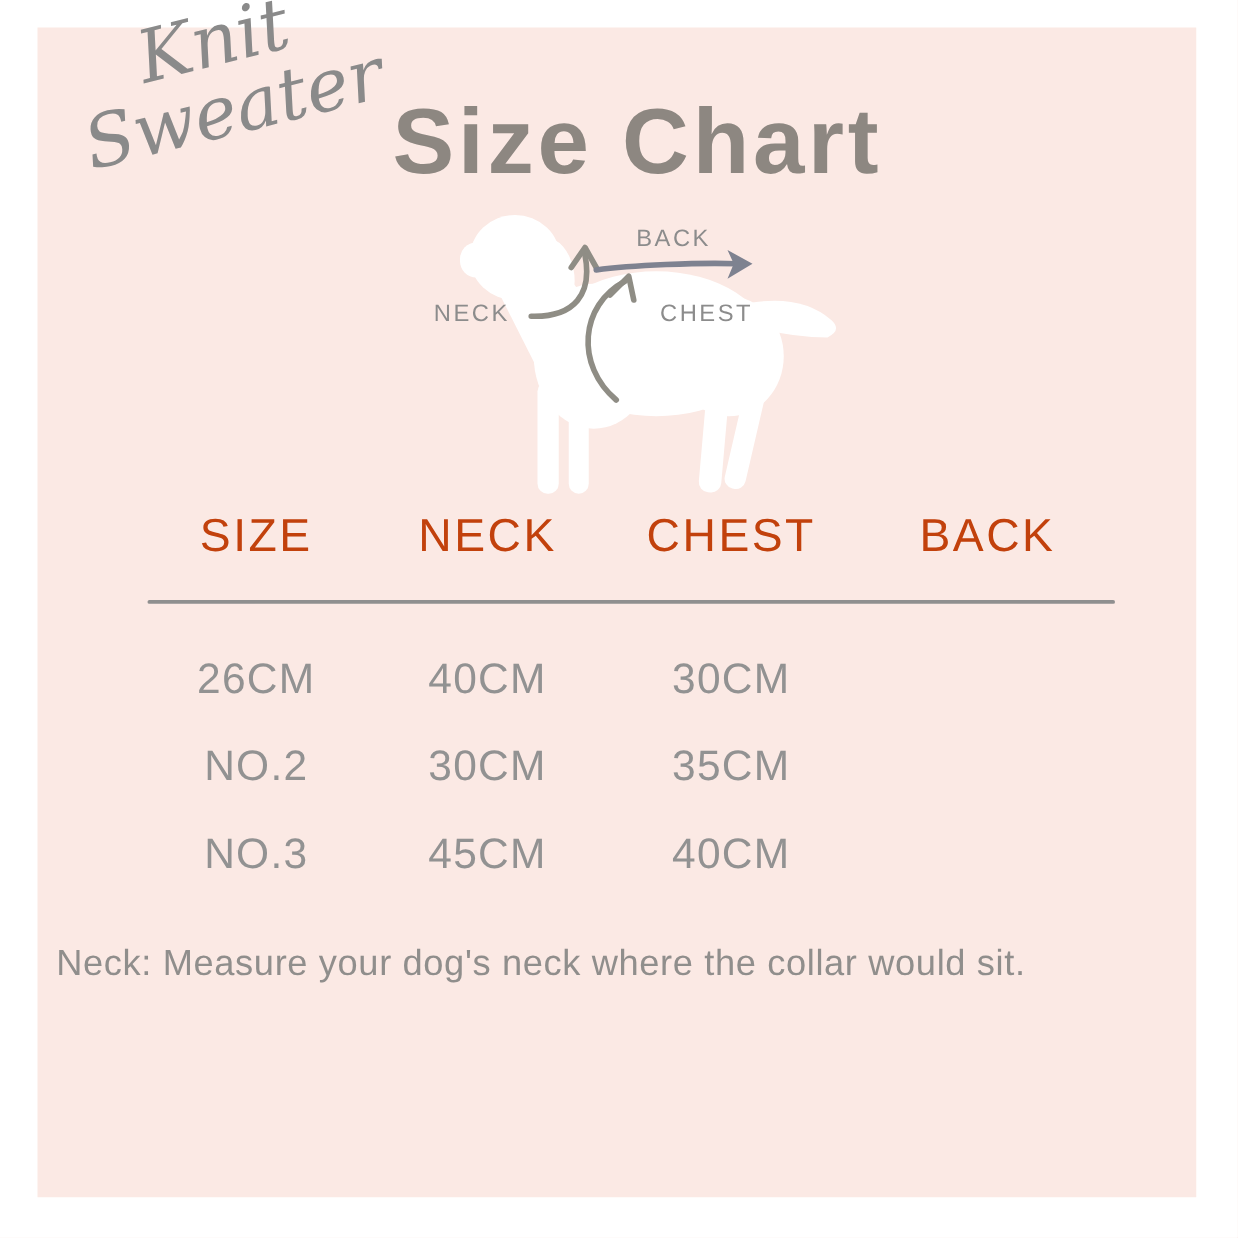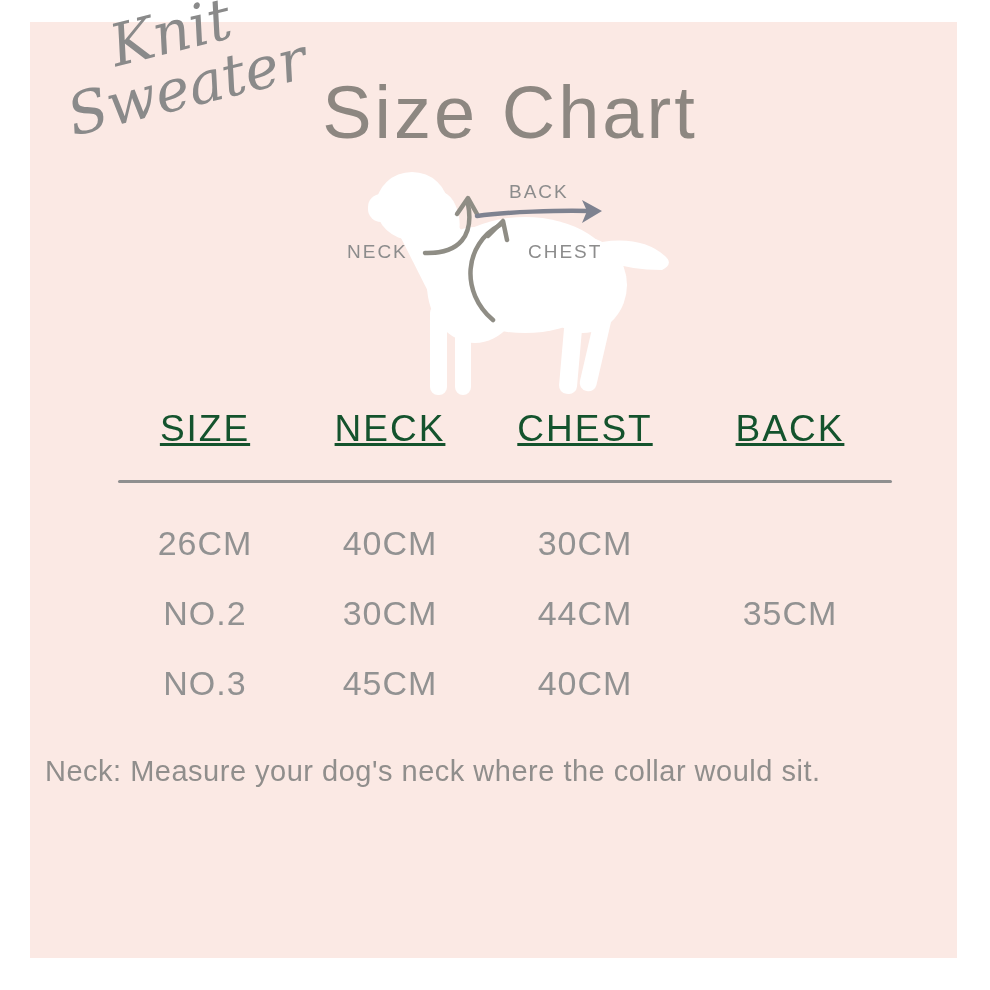--- a/index.html
+++ b/index.html
@@ -36,21 +36,21 @@
   .brand .line1 { font-size: 58px; margin-left: 58px; }
   .brand .line2 { font-size: 58px; }
   
   .page-title {
     position: absolute;
     left: 300px;
     top: 70px;
     width: 420px;
     text-align: center;
     font-size: 74px;
-    font-weight: 400;
+    font-weight: 700;
     letter-spacing: 3px;
     color: #8d8781;
   }
   
   .diagram {
     position: absolute;
     left: 340px;
     top: 160px;
     width: 360px;
     height: 250px;
@@ -74,23 +74,22 @@
     width: 780px;
   }
   .trow {
     display: grid;
     grid-template-columns: 180px 190px 200px 210px;
     align-items: center;
   }
   .trow.header .tcell {
     font-size: 37px;
     letter-spacing: 2px;
-    color: #14532d;
+    color: #c2410c;
     padding-bottom: 30px;
-    text-decoration: underline;
   }
   .tcell {
     text-align: center;
     font-size: 34px;
     letter-spacing: 1px;
     color: #929292;
     font-weight: 300;
   }
   .divider {
     height: 3px;
@@ -184,21 +183,20 @@
   </div>
   <div class="divider"></div>
   <div class="trow body">
     <div class="tcell">26CM</div>
     <div class="tcell">40CM</div>
     <div class="tcell">30CM</div>
   </div>
   <div class="trow body">
     <div class="tcell">NO.2</div>
     <div class="tcell">30CM</div>
-    <div class="tcell">44CM</div>
     <div class="tcell">35CM</div>
   </div>
   <div class="trow body">
     <div class="tcell">NO.3</div>
     <div class="tcell">45CM</div>
     <div class="tcell">40CM</div>
   </div>
 </div>
 
 <div class="notes">

